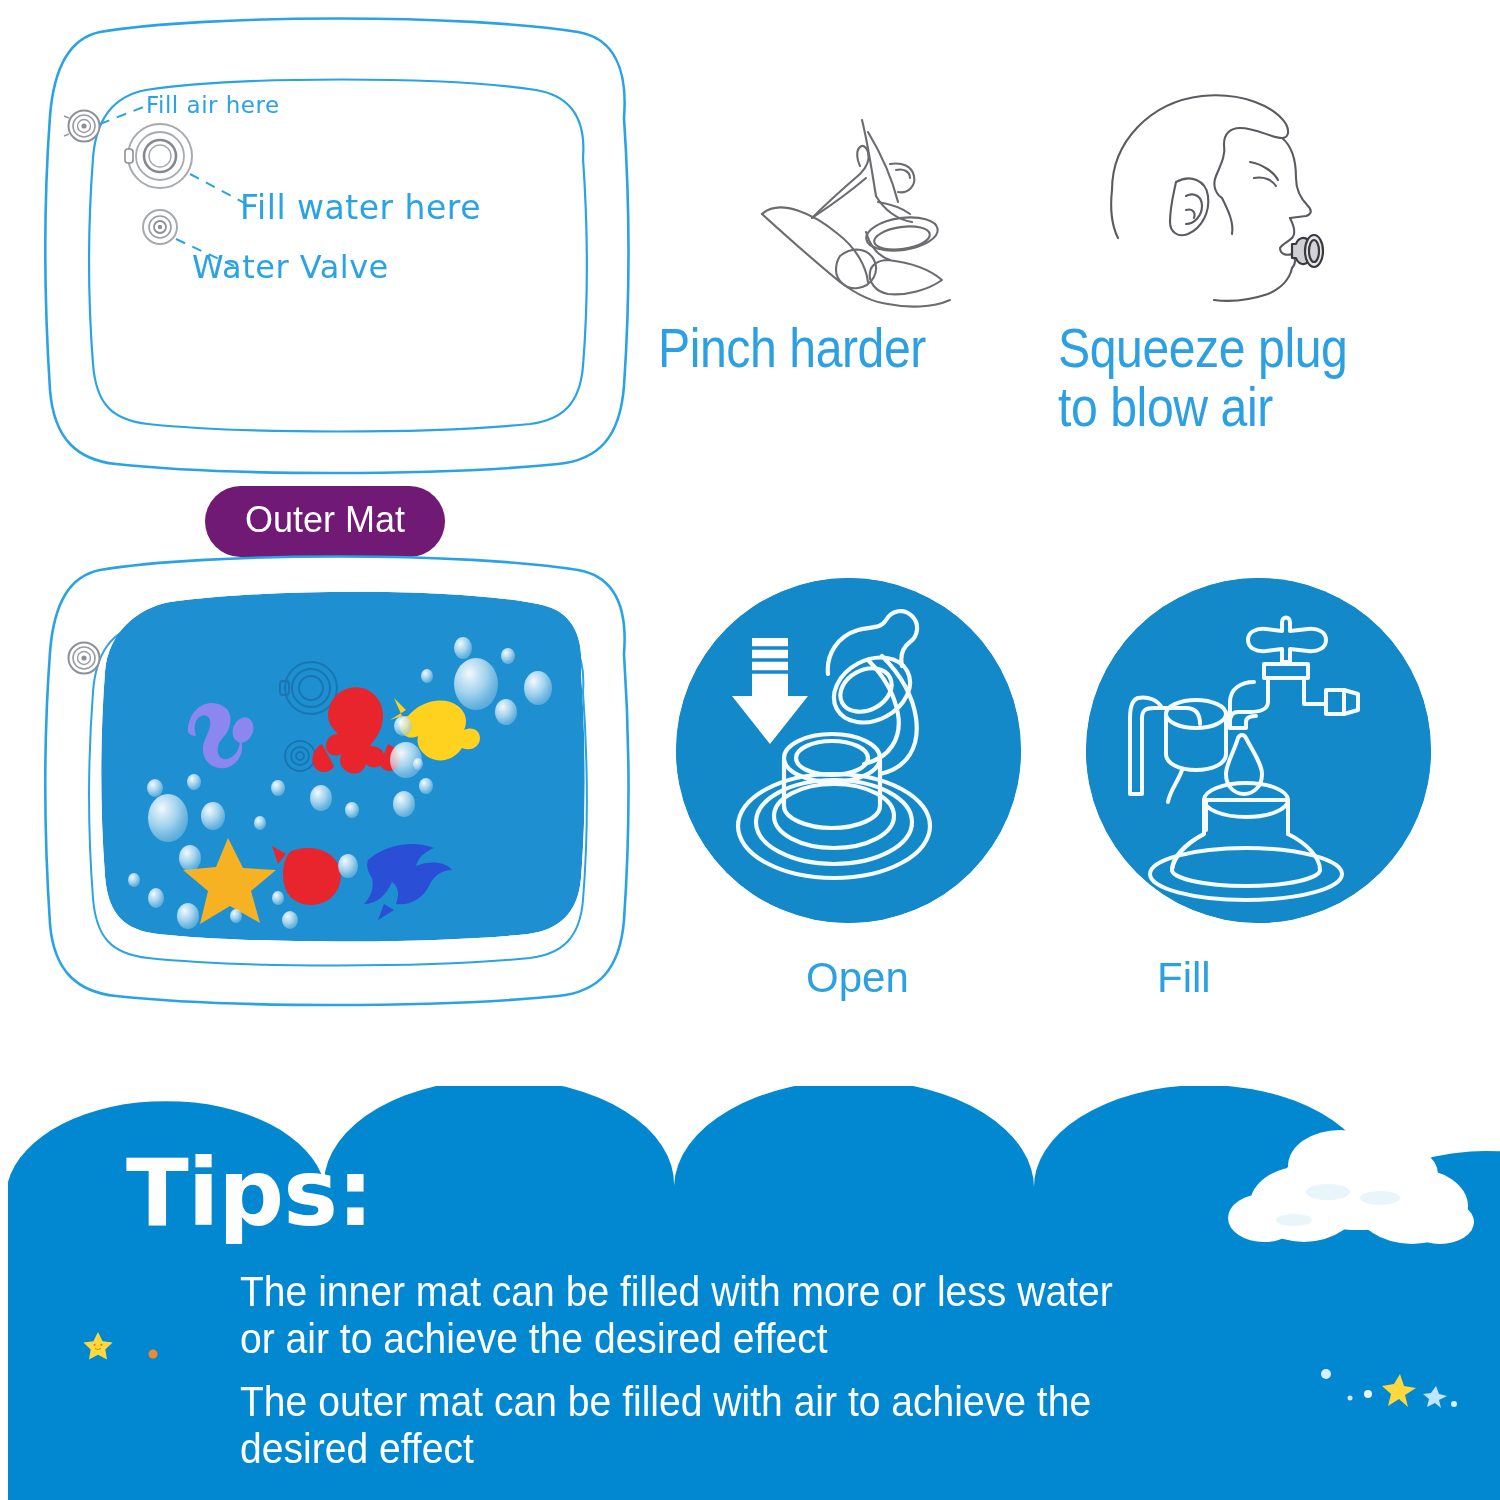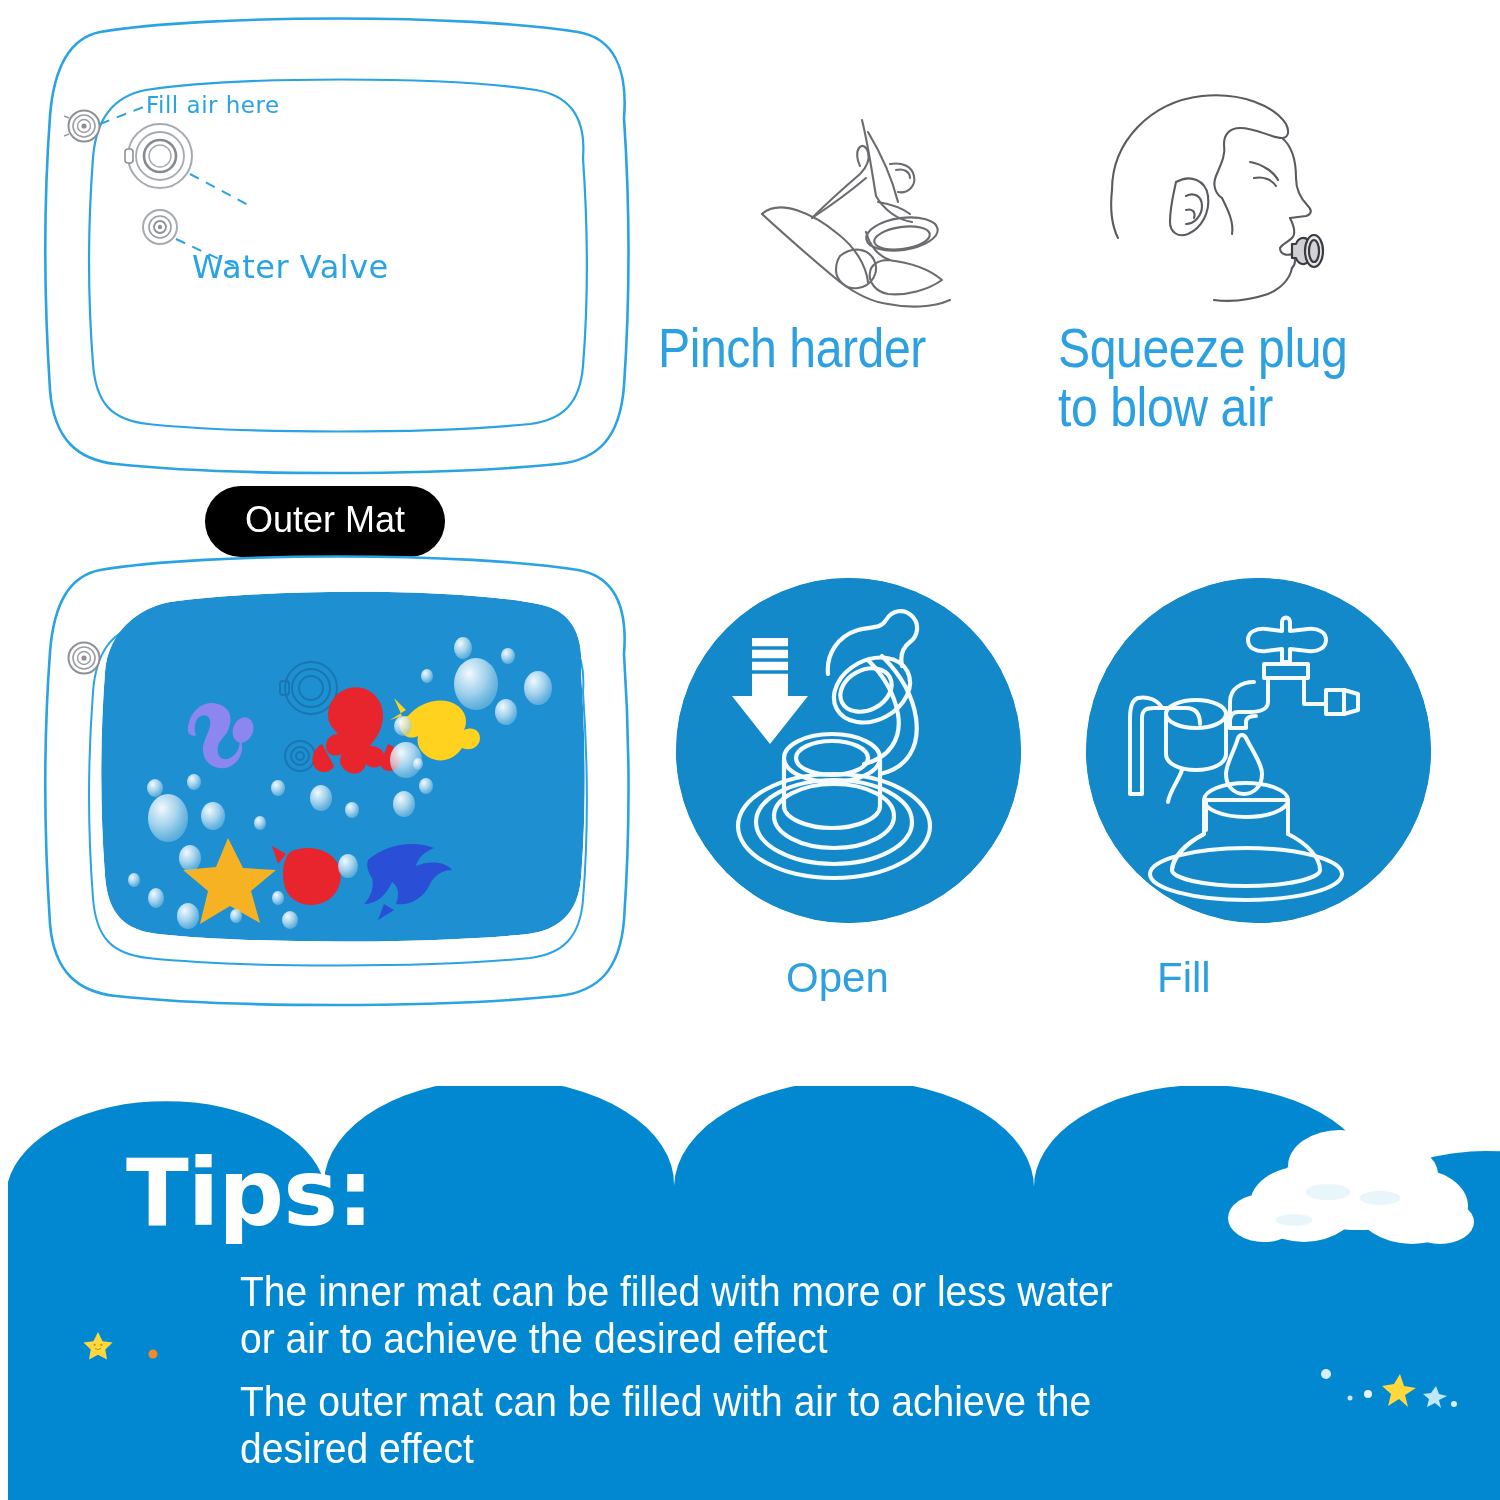--- a/index.html
+++ b/index.html
@@ -26,21 +26,21 @@
     font-weight:400;
     letter-spacing:.5px;
     white-space:nowrap;
   }
   #callout-fill-air   { left:146px; top:92px;  font-size:23px; }
   #callout-fill-water { left:240px; top:188px; font-size:33px; }
   #callout-water-valve{ left:192px; top:248px; font-size:32px; }
 
   
   .pill {
-    background:#000000;
+    background:#701a75;
     color:#ffffff;
     border-radius:40px;
     font-family:"Liberation Sans", sans-serif;
     font-size:36px;
     line-height:1;
     padding:16px 40px 19px;
     text-align:center;
     white-space:nowrap;
   }
   #pill-outer-mat { left:205px; top:486px; }
@@ -69,21 +69,21 @@
   }
   #icon-open { left:676px;  top:578px; }
   #icon-fill { left:1086px; top:578px; }
 
   .round-caption {
     color:#2ca0e0;
     font-family:"Liberation Sans", sans-serif;
     font-size:42px;
     white-space:nowrap;
   }
-  #caption-open { left:786px;  top:954px; }
+  #caption-open { left:806px;  top:954px; }
   #caption-fill { left:1157px; top:954px; }
 
   
   #tips-band { left:8px; top:1086px; width:1500px; height:414px; }
   #tips-band .band-svg { position:absolute; inset:0; }
   #tips-title {
     position:absolute; left:118px; top:62px;
     color:#ffffff;
     font-family:"DejaVu Sans", sans-serif;
     font-weight:bold;
@@ -149,20 +149,21 @@
 
       <g stroke="#29a3e3" stroke-width="2" fill="none" stroke-dasharray="10 8">
         <path d="M62,116 L108,98"></path>
         <path d="M152,166 L212,198"></path>
         <path d="M138,231 L196,258"></path>
       </g>
     </svg>
   </div>
 
   <div class="abs callout" id="callout-fill-air">Fill air here</div>
+  <div class="abs callout" id="callout-fill-water">Fill water here</div>
   <div class="abs callout" id="callout-water-valve">Water Valve</div>
 
   <div class="abs pill" id="pill-outer-mat">Outer Mat</div>
 
   <div class="abs" id="inner-mat-figure">
     <svg width="600" height="460" viewBox="0 0 600 460">
       <defs>
         <radialGradient id="bubbleGrad" cx="35%" cy="30%" r="70%">
           <stop offset="0%" stop-color="#ffffff" stop-opacity="0.95"></stop>
           <stop offset="55%" stop-color="#cfe9f7" stop-opacity="0.75"></stop>

